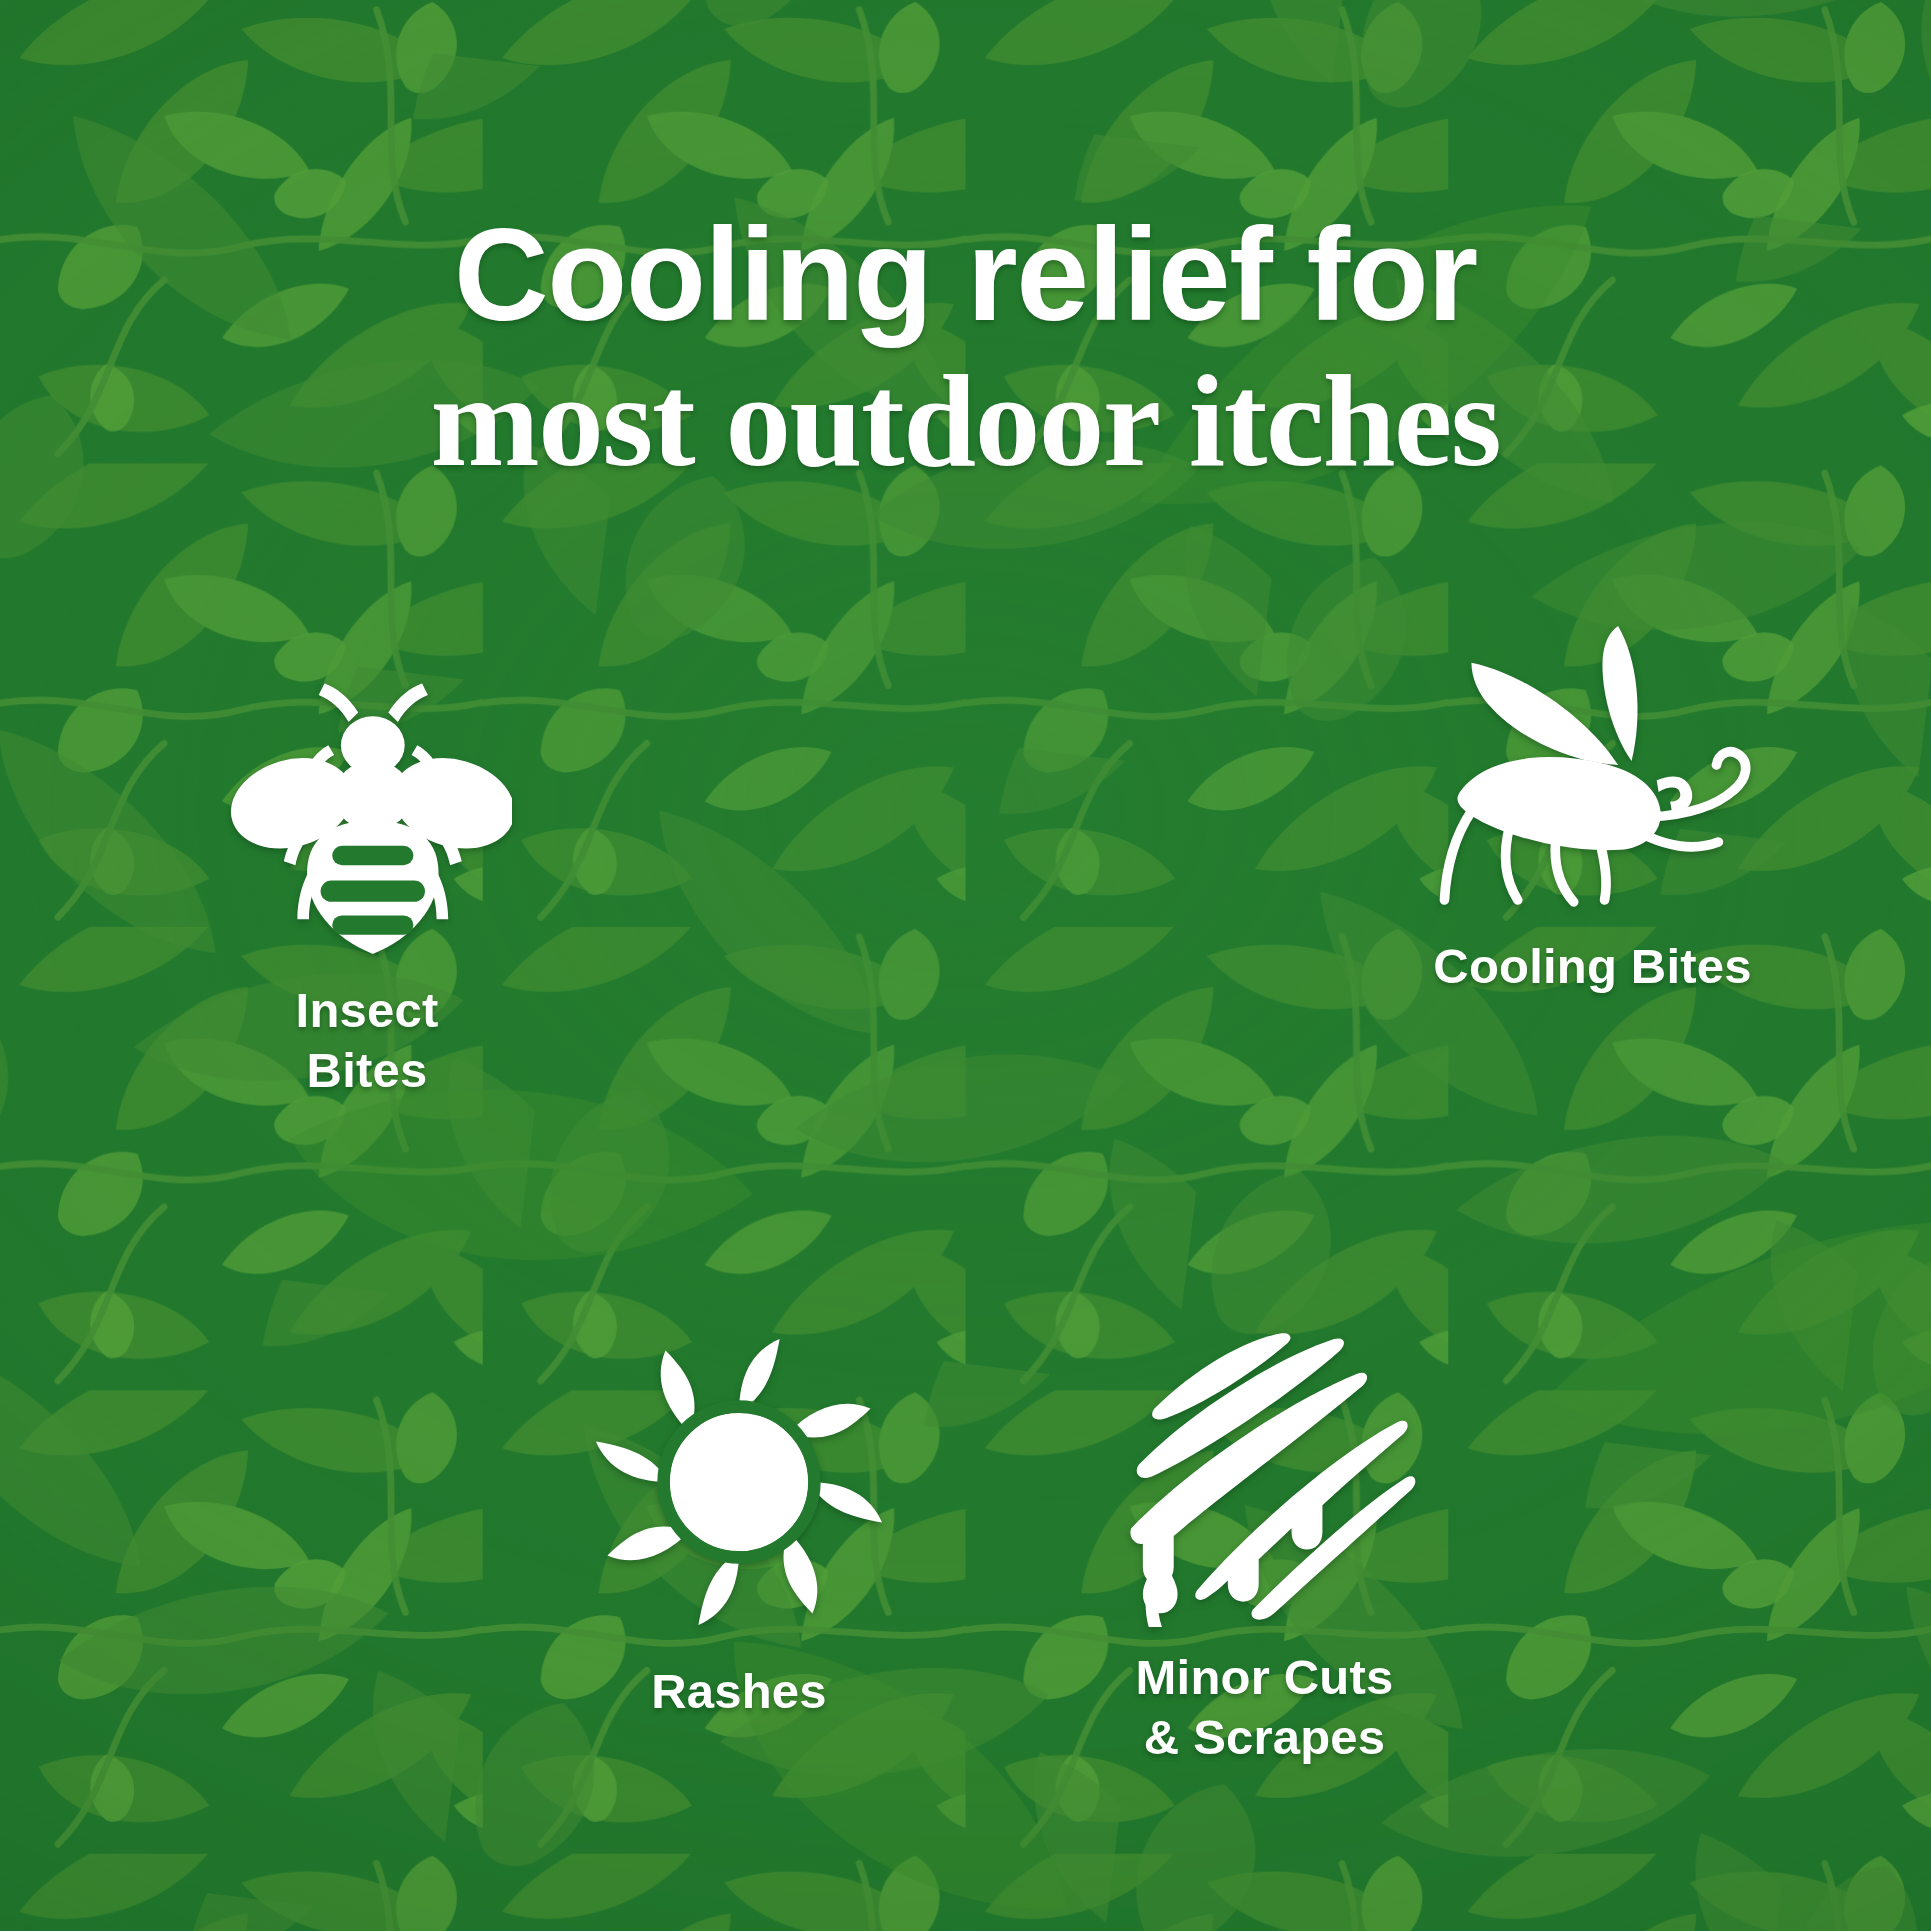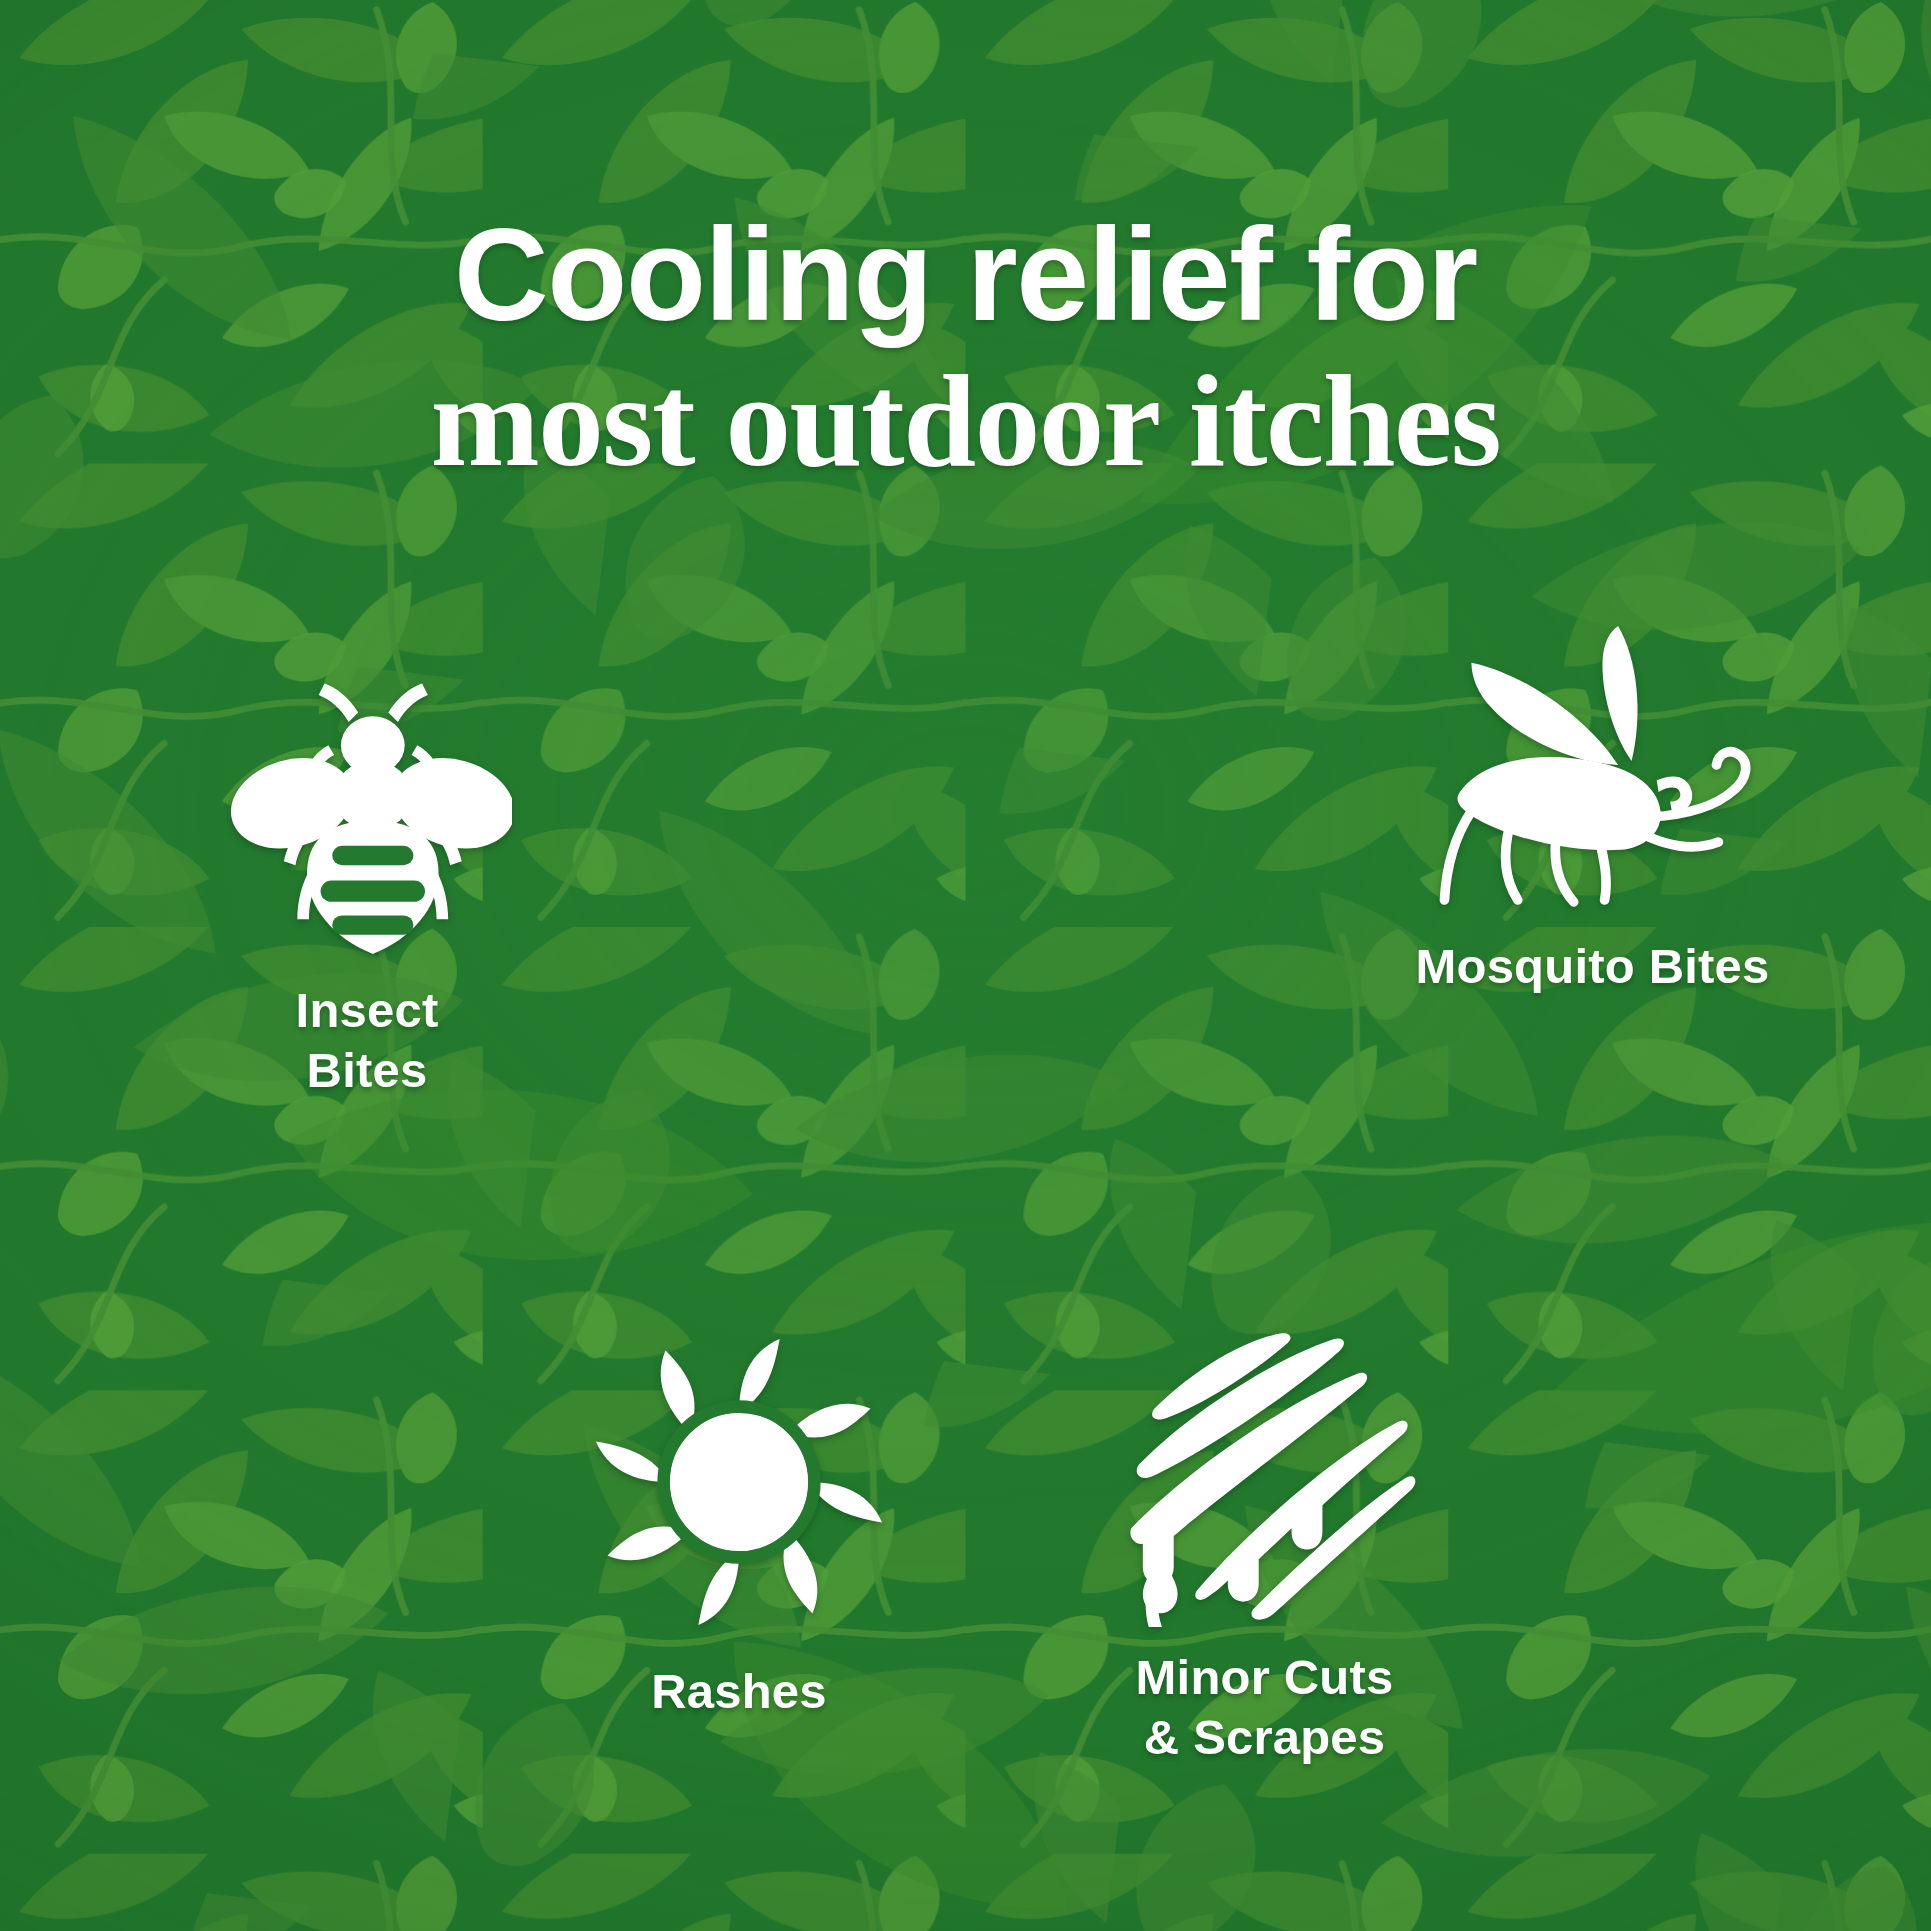--- a/index.html
+++ b/index.html
@@ -211,21 +211,21 @@
 
       <g stroke="#ffffff" stroke-width="10" fill="none" stroke-linecap="round">
         <path d="M44 200 C 28 224 18 256 16 292"></path>
         <path d="M84 214 C 76 244 78 270 92 292"></path>
         <path d="M132 224 C 128 254 134 276 150 294"></path>
         <path d="M176 226 C 182 252 186 272 182 292"></path>
         <path d="M214 220 C 244 236 274 242 300 232"></path>
         <path d="M230 206 C 264 204 296 196 316 178 C 330 166 332 150 322 142 C 312 134 300 140 298 152"></path>
       </g>
     </svg>
-    <div class="caption">Mosquito Bites</div>
+    <div class="caption">Cooling Bites</div>
   </div>
 
   <div class="tile" id="tile-sunburn">
     <svg class="icon" width="290" height="290" viewBox="0 0 300 300">
       <g fill="#ffffff">
 
         <circle cx="150" cy="150" r="72"></circle>
 
         <g>
           <path d="M150 78 C 150 40 164 14 192 2 C 186 36 178 60 150 78 Z"></path>

